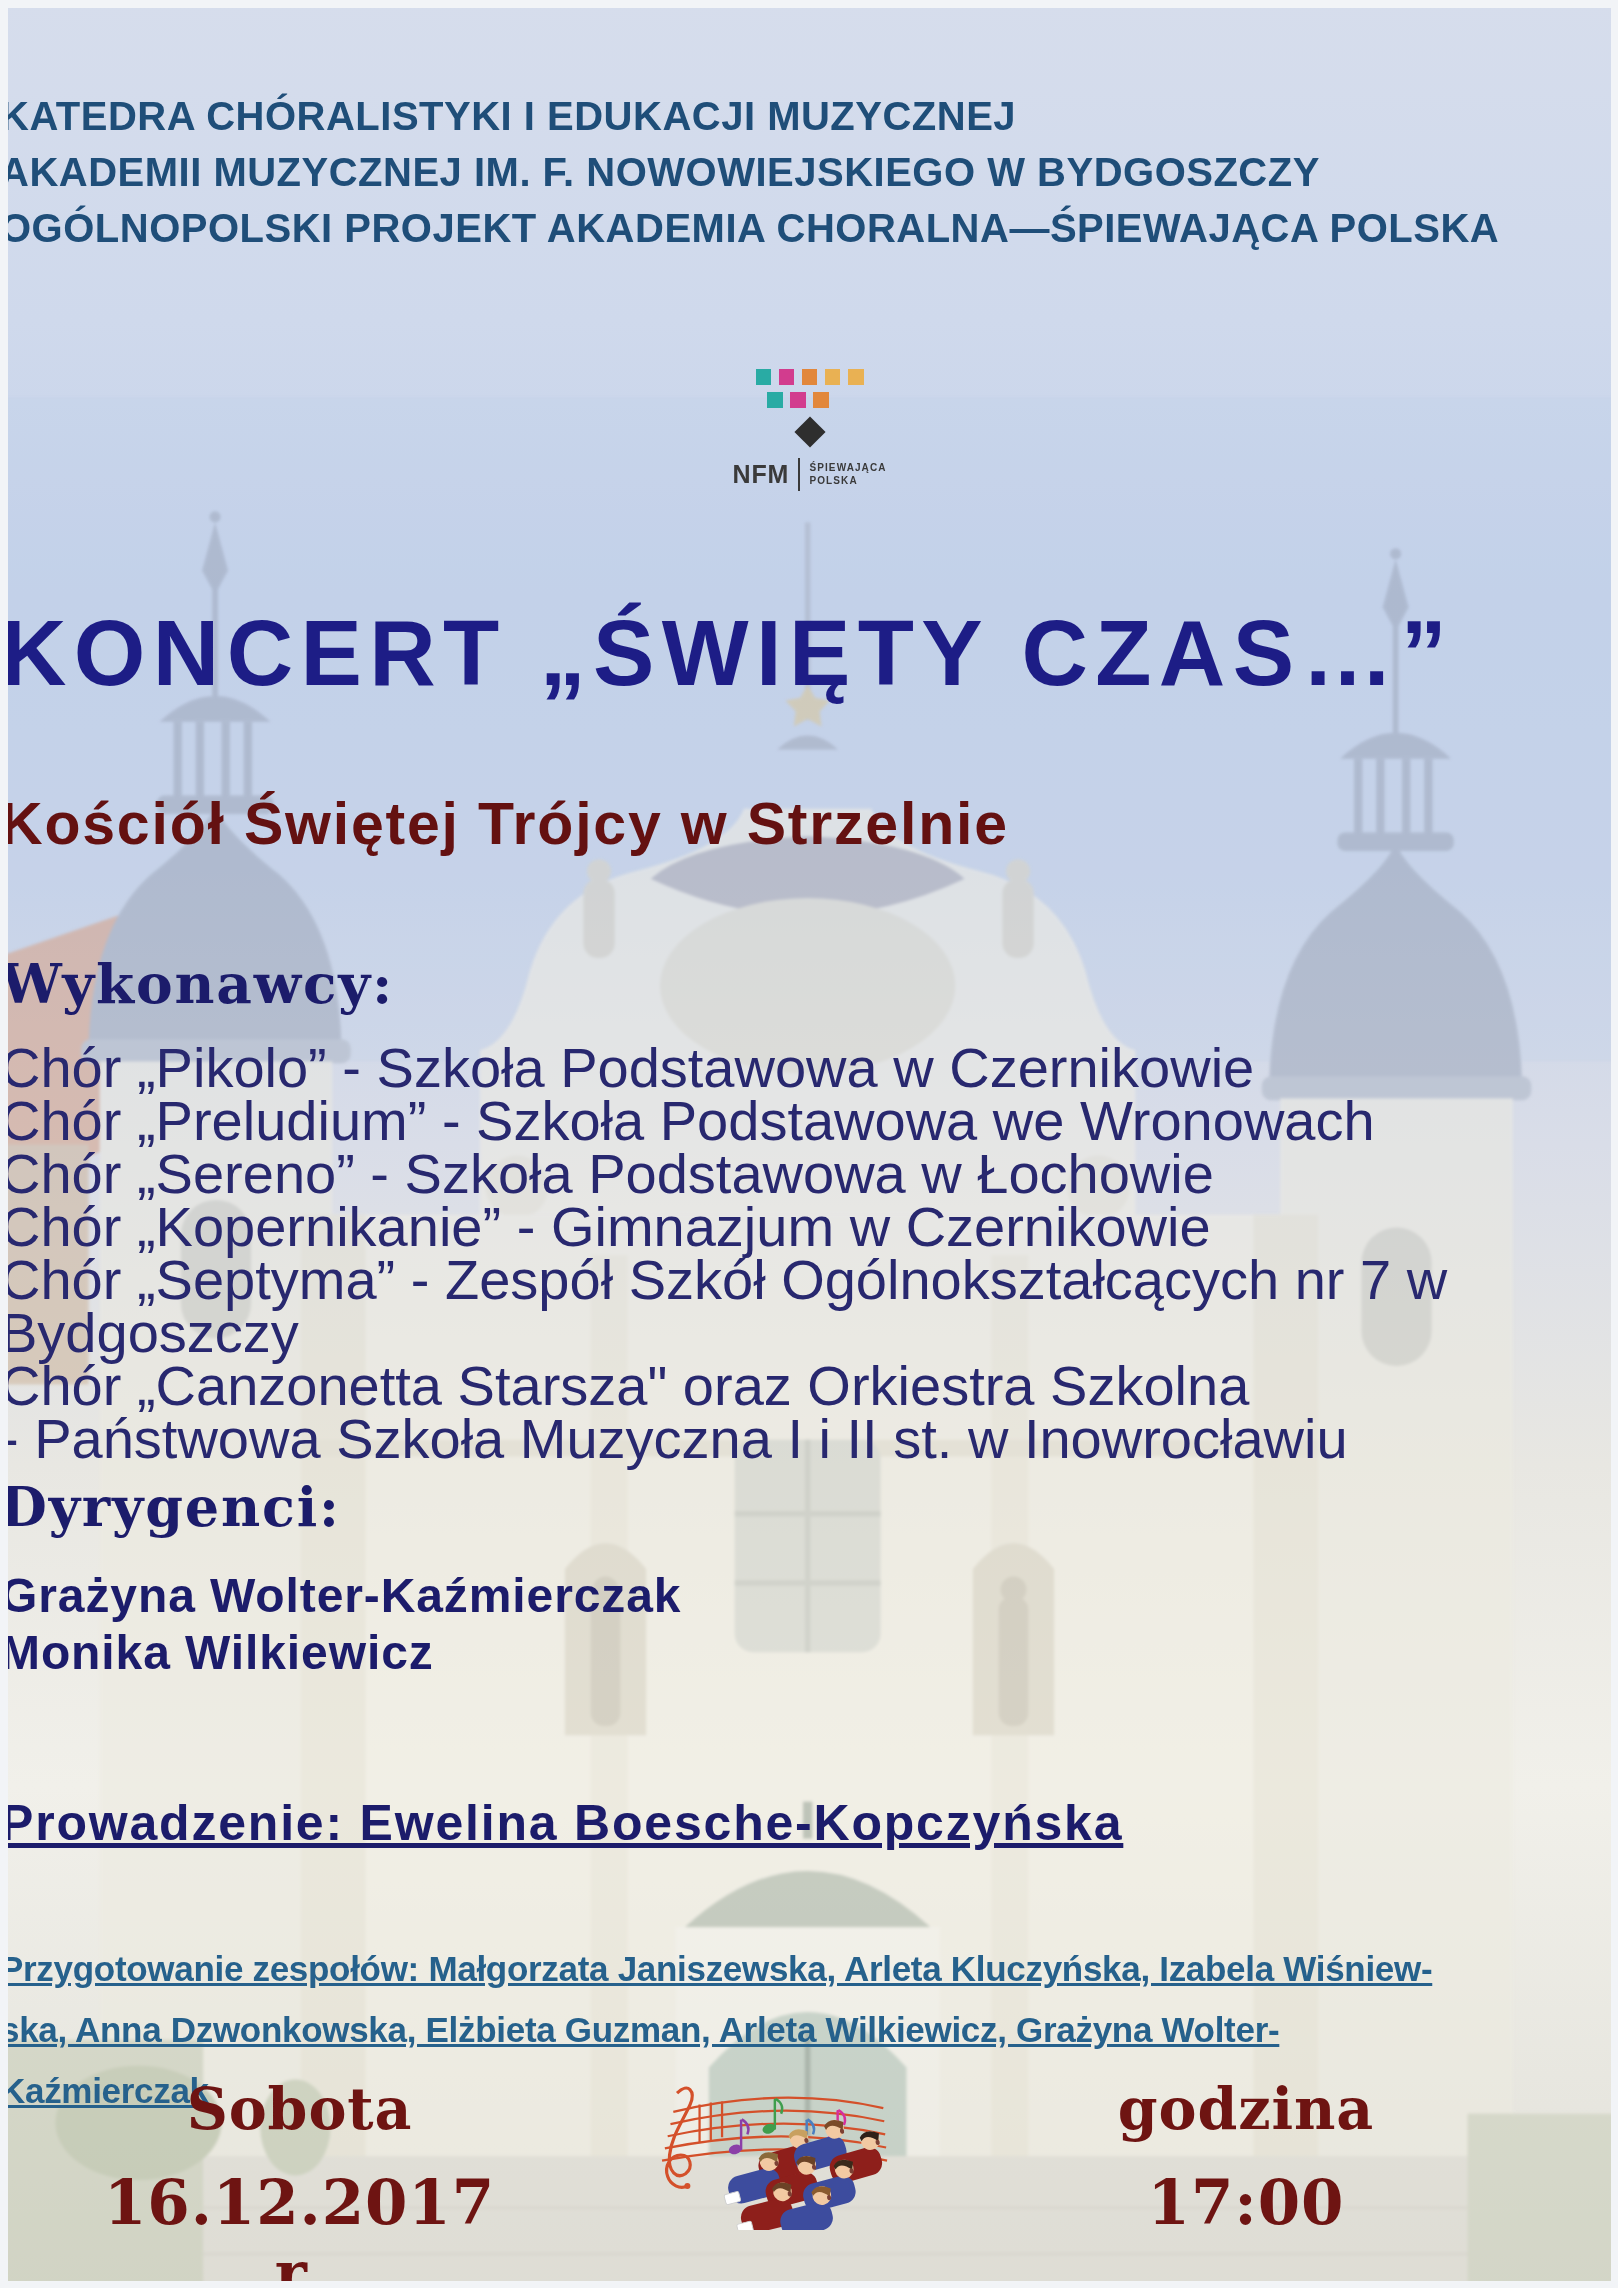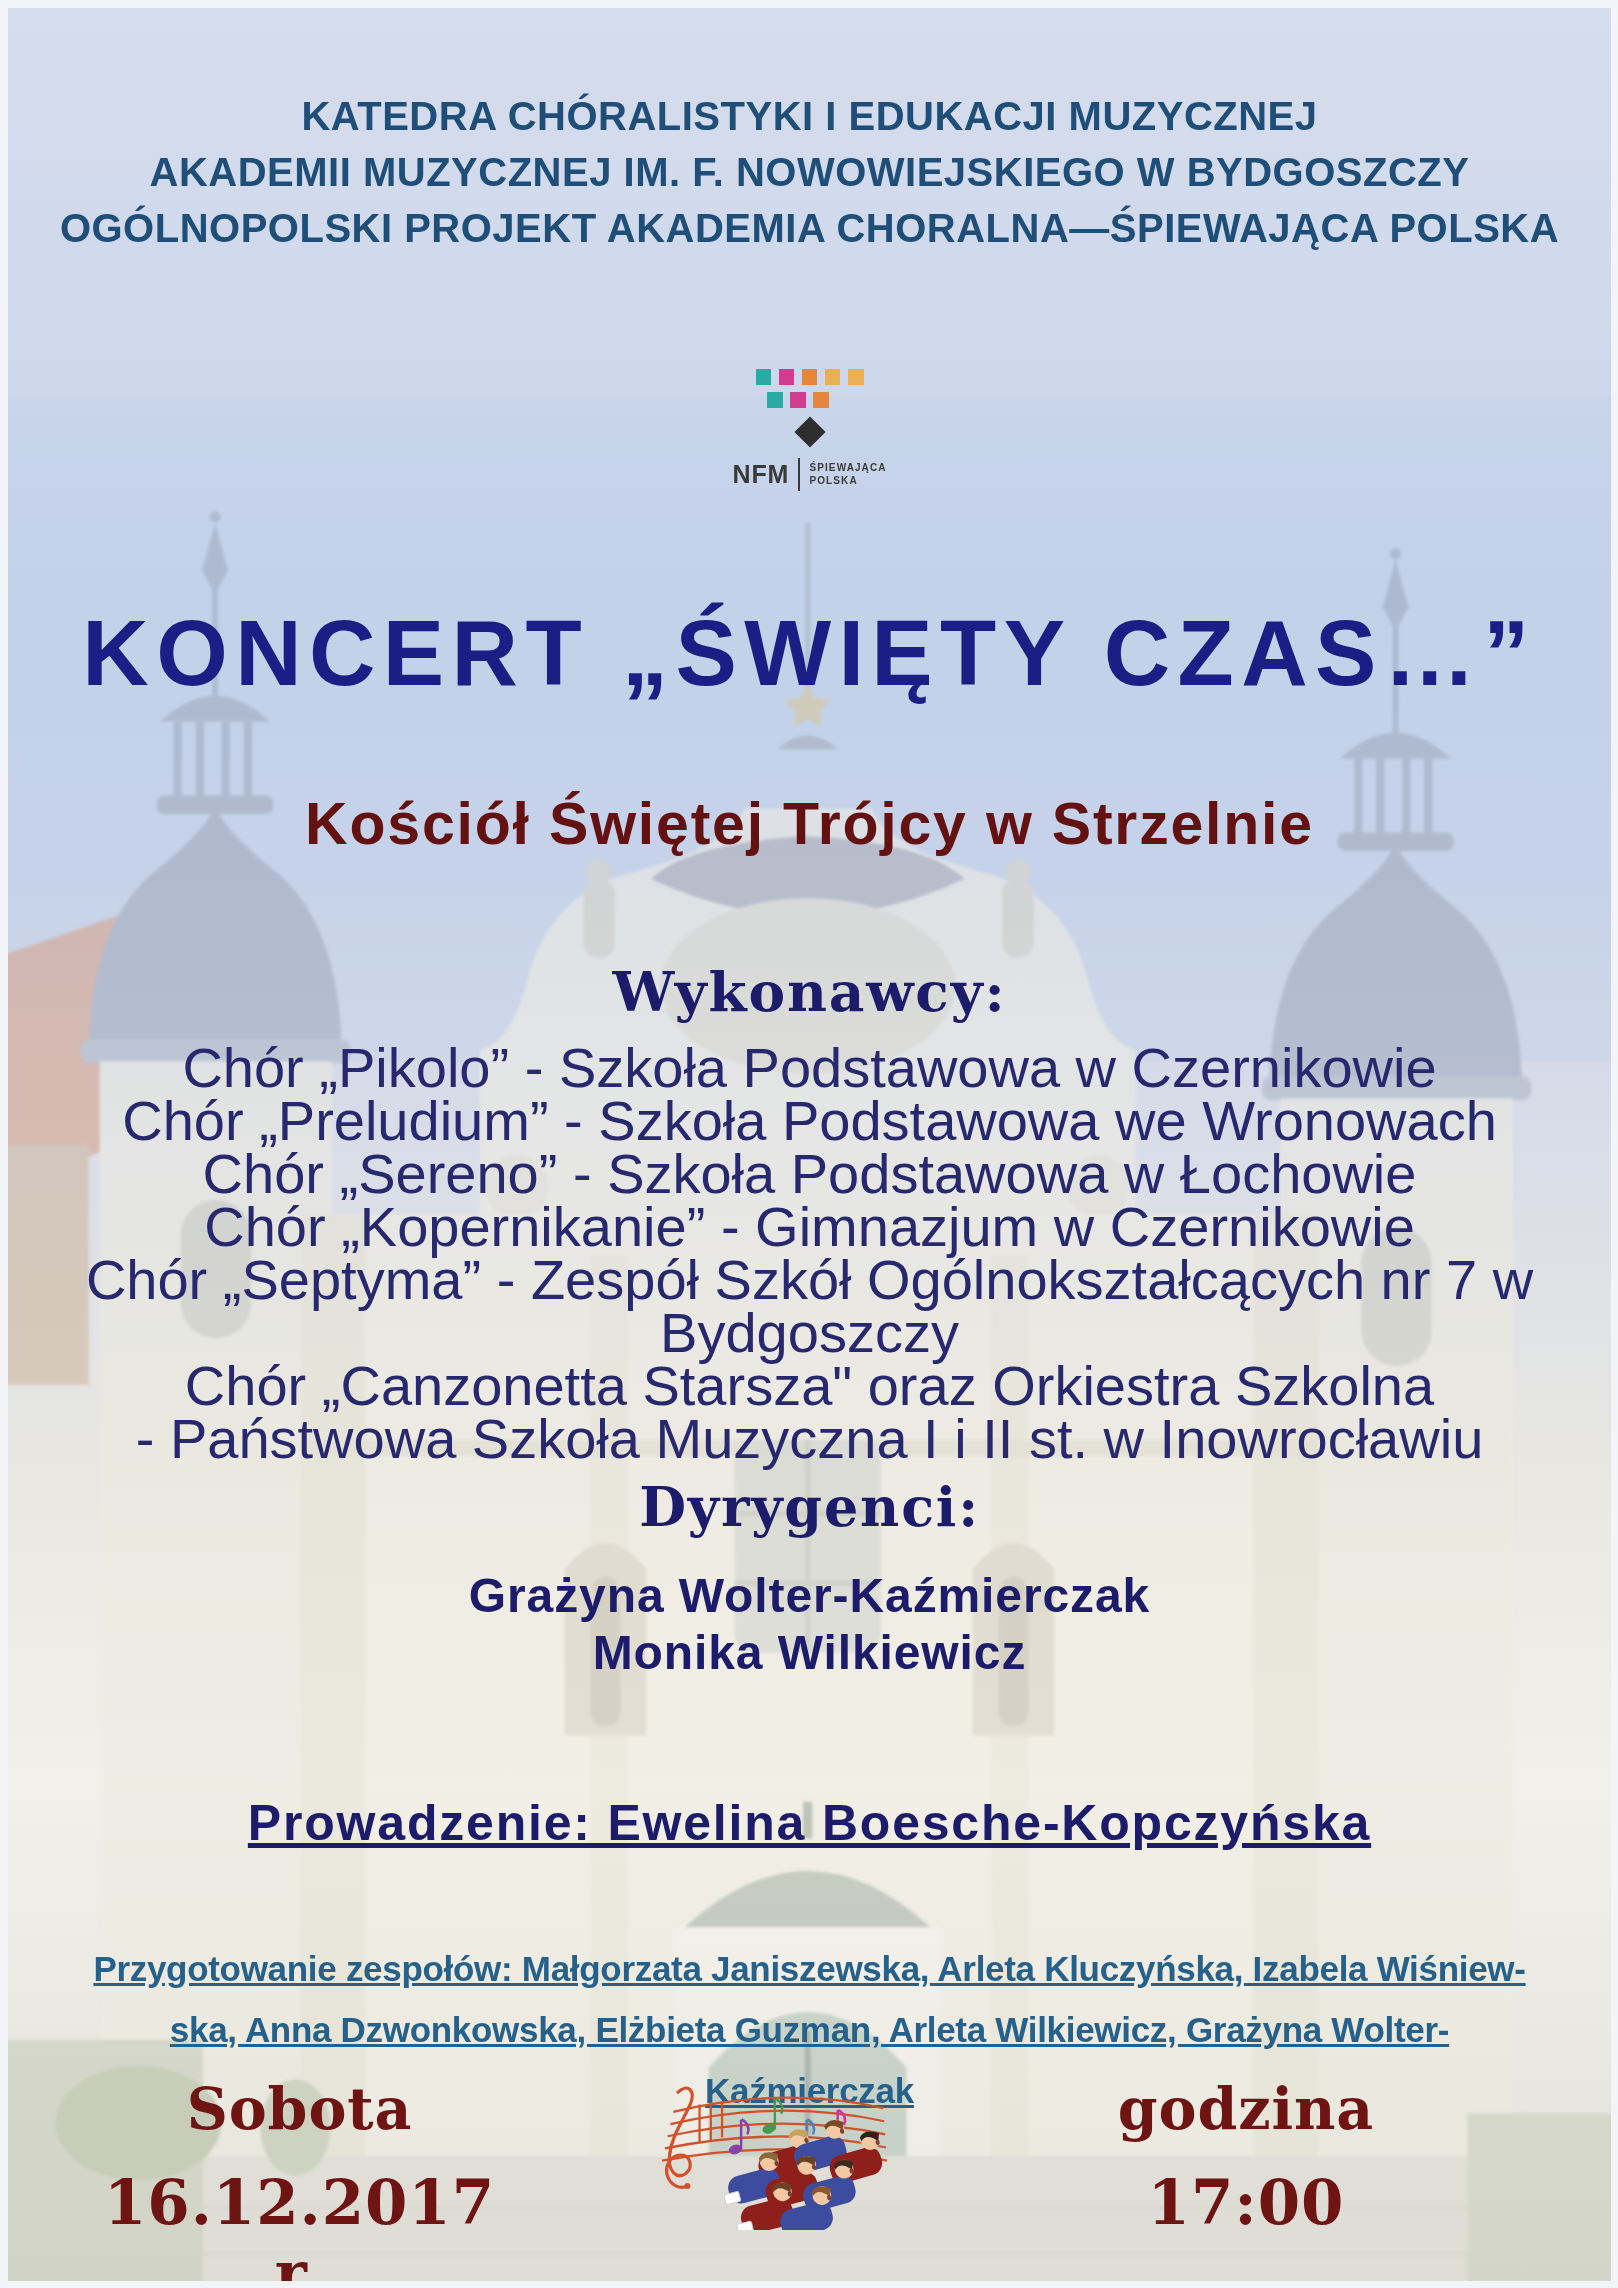--- a/index.html
+++ b/index.html
@@ -10,21 +10,21 @@
     font-family:"Liberation Sans",sans-serif;
     background:linear-gradient(180deg,
       #d6ddec 0%, #cfd9ec 14%, #c5d2ea 26%, #c9d4e9 38%,
       #d9dde8 50%, #e8e7e2 64%, #f1f0ea 78%, #e7e6df 92%, #e2e1da 100%);
   }
   .bg-church{
     position:absolute;inset:0;width:100%;height:100%;
     opacity:.5;filter:blur(1.5px);
   }
   .frame{position:absolute;inset:0;border:8.3px solid #f2f4f7;pointer-events:none;z-index:50;}
-  .abs{position:absolute;left:0;right:0;text-align:center;}
+  .abs{position:absolute;left:0;right:0;text-align:left;}
   .organizer{
     top:88px;font-weight:700;font-size:40px;line-height:56px;letter-spacing:0.5px;
   }
   .logo{position:absolute;left:0;right:0;top:369px;text-align:center;}
   .logo-squares{display:flex;flex-direction:column;align-items:center;gap:7.4px;}
   .sq-row{display:flex;gap:7.4px;}
   .sq{width:15.7px;height:15.7px;}
   .logo-diamond{width:22px;height:22px;margin:13px auto 0;transform:rotate(45deg);}
   .logo-word{margin-top:14.8px;display:flex;justify-content:center;align-items:center;gap:9.2px;}
   .nfm{font-weight:700;font-size:25px;letter-spacing:0.9px;}
@@ -166,21 +166,21 @@
         <span>ŚPIEWAJĄCA</span><br>
         <span>POLSKA</span>
       </span>
     </div>
   </div>
 
   <div class="abs title" style="color: rgb(29, 29, 134);">KONCERT „ŚWIĘTY CZAS…”</div>
 
   <div class="abs venue" style="color: rgb(100, 17, 17);">Kościół Świętej Trójcy w Strzelnie</div>
 
-  <div class="abs fancy h-wyk" style="color: rgb(28, 28, 107); margin-top: 8px;">Wykonawcy:</div>
+  <div class="abs fancy h-wyk" style="color: rgb(28, 28, 107);">Wykonawcy:</div>
   <div class="abs performers" style="color: rgb(40, 40, 111);">
     <div>Chór „Pikolo” - Szkoła Podstawowa w Czernikowie</div>
     <div>Chór „Preludium” - Szkoła Podstawowa we Wronowach</div>
     <div>Chór „Sereno” - Szkoła Podstawowa w Łochowie</div>
     <div>Chór „Kopernikanie” - Gimnazjum w Czernikowie</div>
     <div>Chór „Septyma” - Zespół Szkół Ogólnokształcących nr 7 w Bydgoszczy</div>
     <div>Chór „Canzonetta Starsza" oraz Orkiestra Szkolna</div>
     <div>- Państwowa Szkoła Muzyczna I i II st. w Inowrocławiu</div>
   </div>
 

